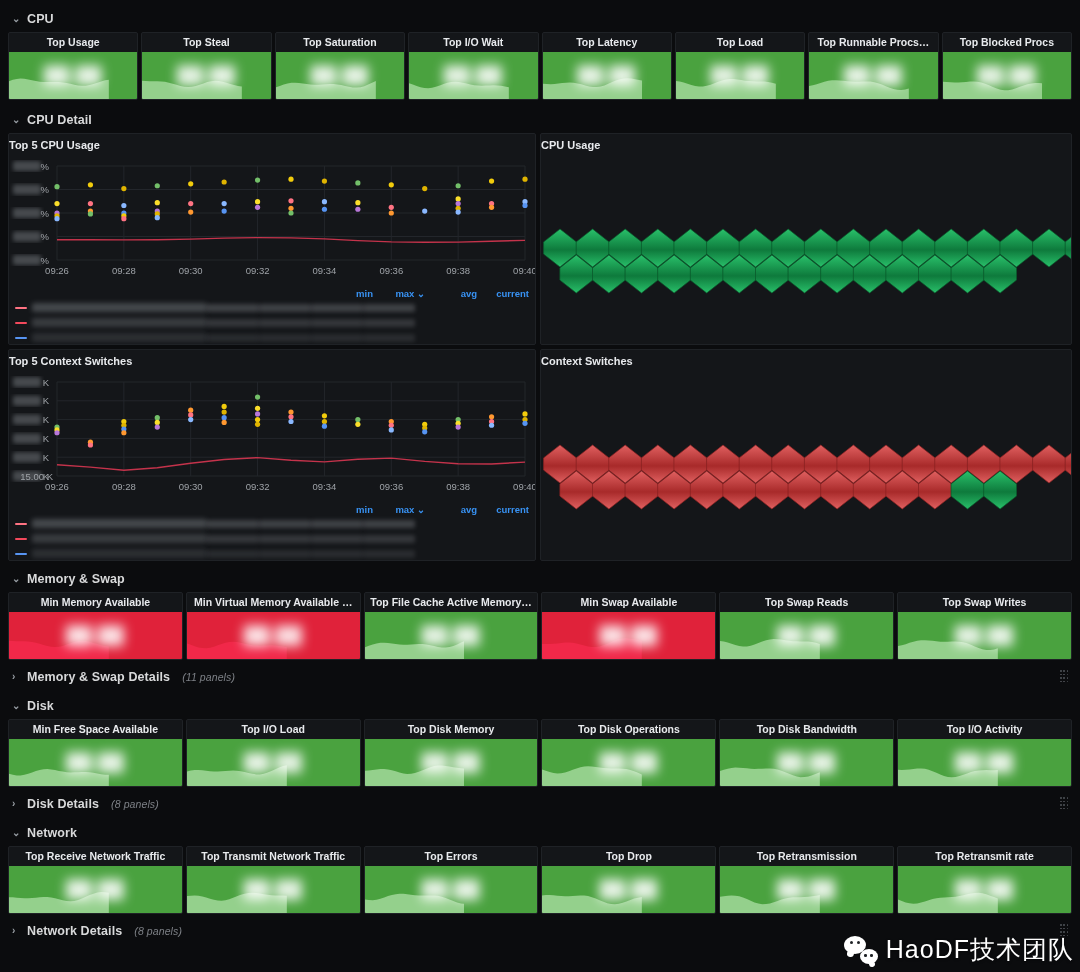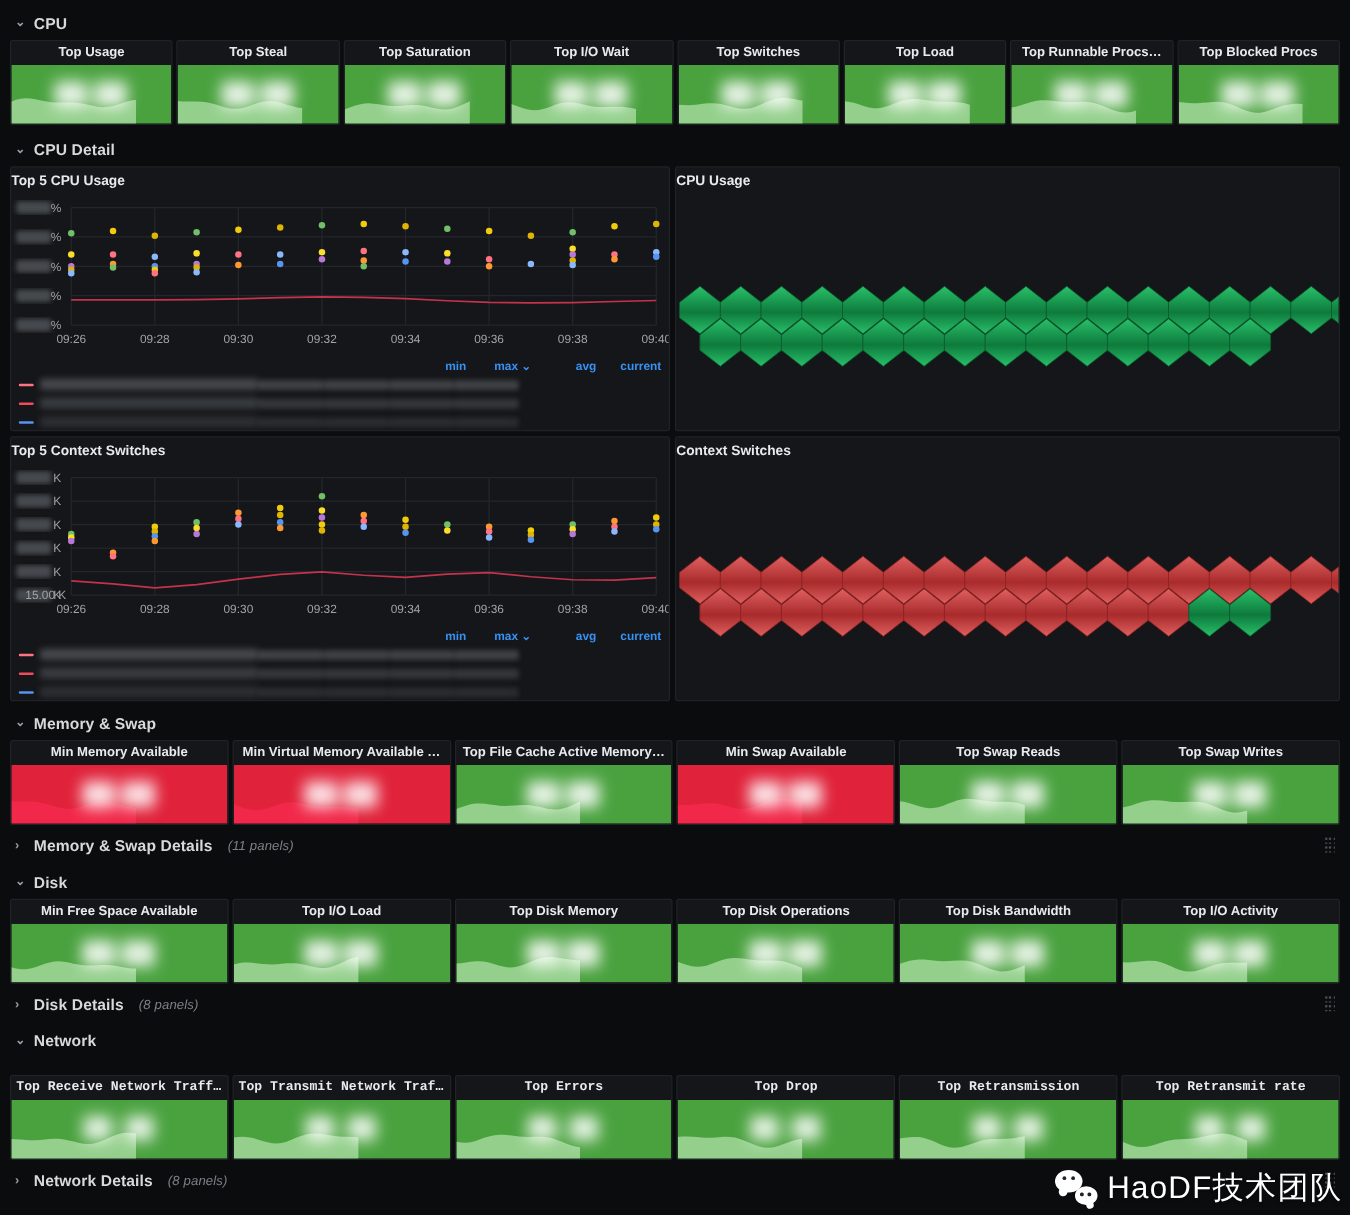--- a/index.html
+++ b/index.html
@@ -171,21 +171,21 @@
         <div class="stat-title">Top I/O Wait</div>
         <div class="stat-body">
           <div class="stat-fill" style="background: rgb(74, 162, 63);"></div>
           <svg class="stat-spark" viewBox="0 0 170 48" preserveAspectRatio="none">
             <path d="M0.0,20.8 L6.5,23.2 L13.1,25.6 L19.6,27.7 L26.2,29.0 L32.7,29.3 L39.2,28.6 L45.8,26.9 L52.3,24.7 L58.8,22.3 L65.4,20.2 L71.9,18.8 L78.5,18.4 L85.0,18.8 L91.5,19.9 L98.1,21.4 L104.6,22.9 L111.2,24.1 L117.7,24.8 L124.2,25.0 L130.8,24.9 L137.3,24.6 L143.8,24.4 L150.4,24.6 L156.9,25.3 L163.5,26.3 L170.0,27.5 L170,48 L0,48 Z" fill="#a9dda2" opacity="0.78"></path>
           </svg>
           <div class="stat-value">██.██</div>
         </div>
       </div>
       <div class="stat-panel">
-        <div class="stat-title">Top Switches</div>
+        <div class="stat-title">Top Latency</div>
         <div class="stat-body">
           <div class="stat-fill" style="background: rgb(74, 162, 63);"></div>
           <svg class="stat-spark" viewBox="0 0 170 48" preserveAspectRatio="none">
             <path d="M0.0,21.9 L6.5,22.3 L13.1,22.4 L19.6,22.0 L26.2,21.3 L32.7,20.5 L39.2,19.8 L45.8,19.6 L52.3,20.0 L58.8,21.1 L65.4,22.7 L71.9,24.5 L78.5,26.2 L85.0,27.2 L91.5,27.3 L98.1,26.4 L104.6,24.5 L111.2,21.9 L117.7,18.9 L124.2,16.2 L130.8,14.0 L137.3,12.7 L143.8,12.4 L150.4,12.9 L156.9,13.9 L163.5,15.2 L170.0,16.4 L170,48 L0,48 Z" fill="#a9dda2" opacity="0.78"></path>
           </svg>
           <div class="stat-value">██.██</div>
         </div>
       </div>
       <div class="stat-panel">
         <div class="stat-title">Top Load</div>
@@ -762,21 +762,21 @@
         <i></i>
         <i></i>
         <i></i>
     </div>
   </div>
 
   <div class="row-header" style="margin-top:7px;">
     <span class="chev">⌄</span>
     <span>Network</span>
   </div>
-  <div class="stat-strip" id="net-stats" style="margin-top:16px;font-family:Liberation Mono, monospace;">
+  <div class="stat-strip" id="net-stats" style="margin-top:2px;">
       <div class="stat-panel">
         <div class="stat-title">Top Receive Network Traffic</div>
         <div class="stat-body">
           <div class="stat-fill" style="background: rgb(74, 162, 63);"></div>
           <svg class="stat-spark" viewBox="0 0 170 48" preserveAspectRatio="none">
             <path d="M0.0,20.8 L6.5,21.0 L13.1,21.6 L19.6,22.2 L26.2,22.6 L32.7,22.6 L39.2,22.2 L45.8,21.6 L52.3,20.9 L58.8,20.5 L65.4,20.6 L71.9,21.3 L78.5,22.7 L85.0,24.3 L91.5,26.0 L98.1,27.3 L104.6,27.7 L111.2,27.1 L117.7,25.5 L124.2,23.1 L130.8,20.2 L137.3,17.2 L143.8,14.7 L150.4,12.9 L156.9,12.1 L163.5,12.3 L170.0,13.2 L170,48 L0,48 Z" fill="#a9dda2" opacity="0.78"></path>
           </svg>
           <div class="stat-value">██.██</div>
         </div>
       </div>

